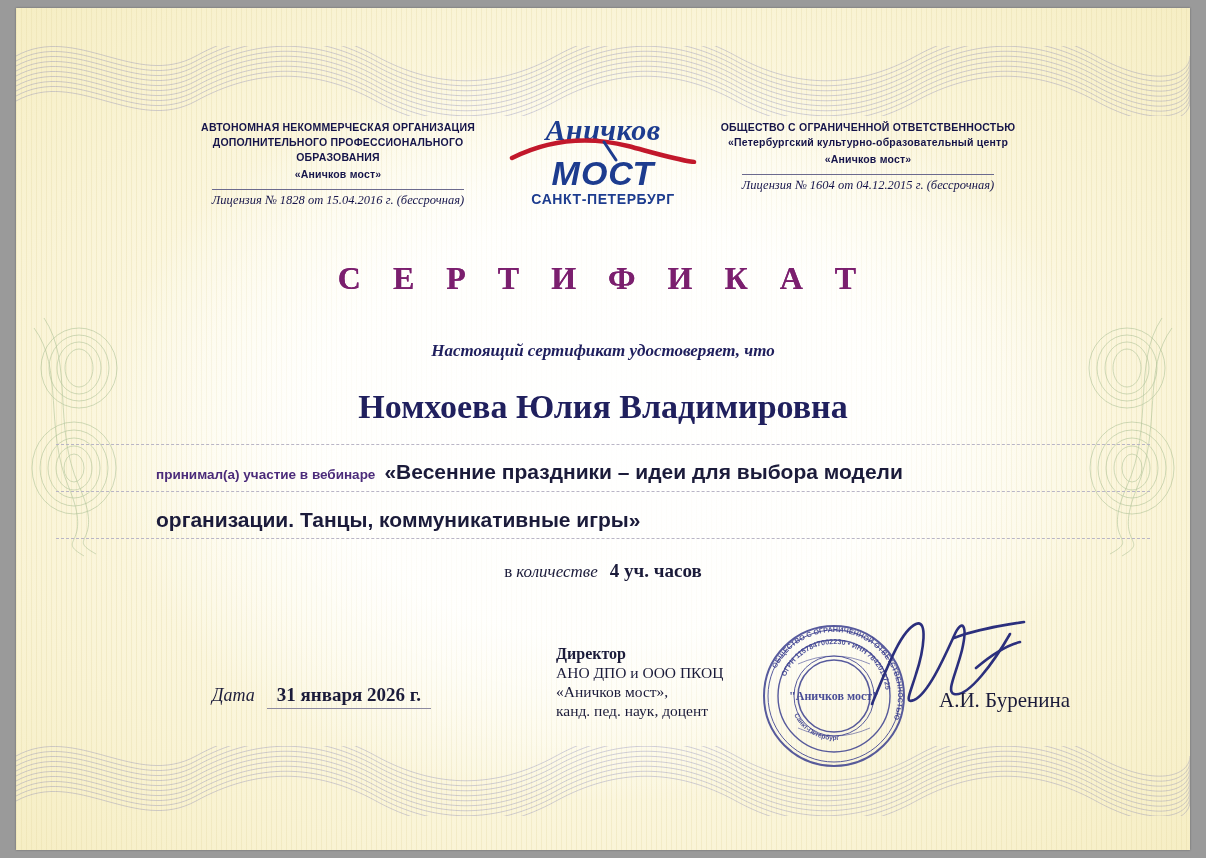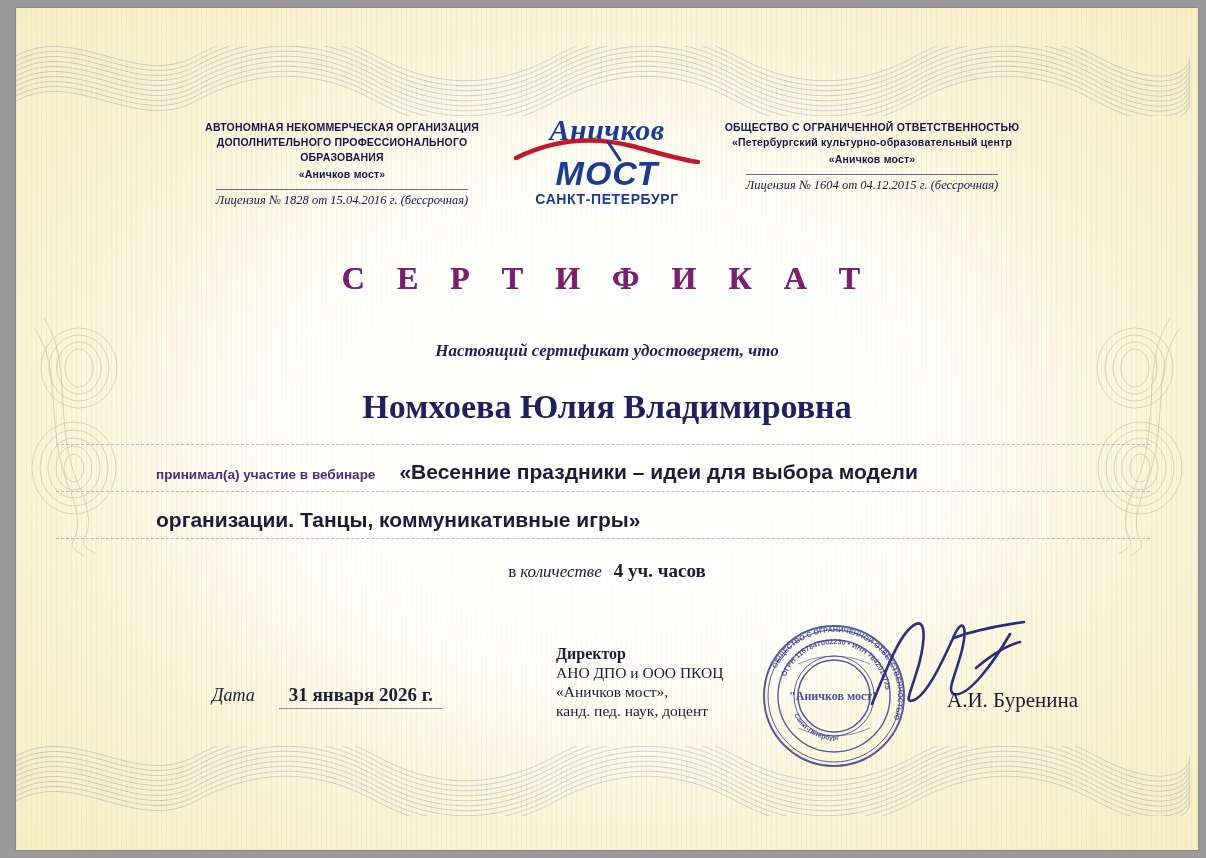--- a/index.html
+++ b/index.html
@@ -15,21 +15,20 @@
   }
   .page {
     position: absolute;
     left: 16px;
     top: 8px;
     width: 1174px;
     height: 842px;
     background: #bef264;
     box-shadow: 0 0 2px rgba(0,0,0,0.35);
     overflow: hidden;
-    padding-left: 8px;
   }
   
   .bg-tint {
     position: absolute;
     inset: 0;
     background:
       radial-gradient(ellipse at 50% 50%, #fffffb 0%, #fffef6 35%, #fbf6dd 62%, #f6eec4 100%),
       linear-gradient(90deg, #f7efcd 0%, #fffdf2 18%, #fffef8 50%, #fffdf2 82%, #f7efcd 100%);
   }
   .bg-vert-lines {
@@ -192,21 +191,21 @@
   .rule.r2 { top: 483px; }
   .rule.r3 { top: 530px; }
 
   .line-participation {
     position: absolute;
     top: 452px;
     left: 140px;
     width: 960px;
     display: flex;
     align-items: baseline;
-    gap: 24px;
+    gap: 9px;
     text-align: right;
   }
   .line-participation .lbl {
     font-family: "Liberation Sans", sans-serif;
     font-weight: bold;
     font-size: 13.5px;
     color: #4b2b7a;
     white-space: nowrap;
   }
   .line-participation .val {
@@ -241,21 +240,21 @@
     font-size: 19px;
     margin-left: 8px;
   }
 
   .date-block {
     position: absolute;
     top: 676px;
     left: 196px;
     display: flex;
     align-items: baseline;
-    gap: 24px;
+    gap: 12px;
   }
   .date-block .lbl {
     font-family: "Liberation Serif", serif;
     font-style: italic;
     font-size: 18px;
     color: #1b1b3a;
   }
   .date-block .val {
     font-family: "Liberation Serif", serif;
     font-weight: bold;

